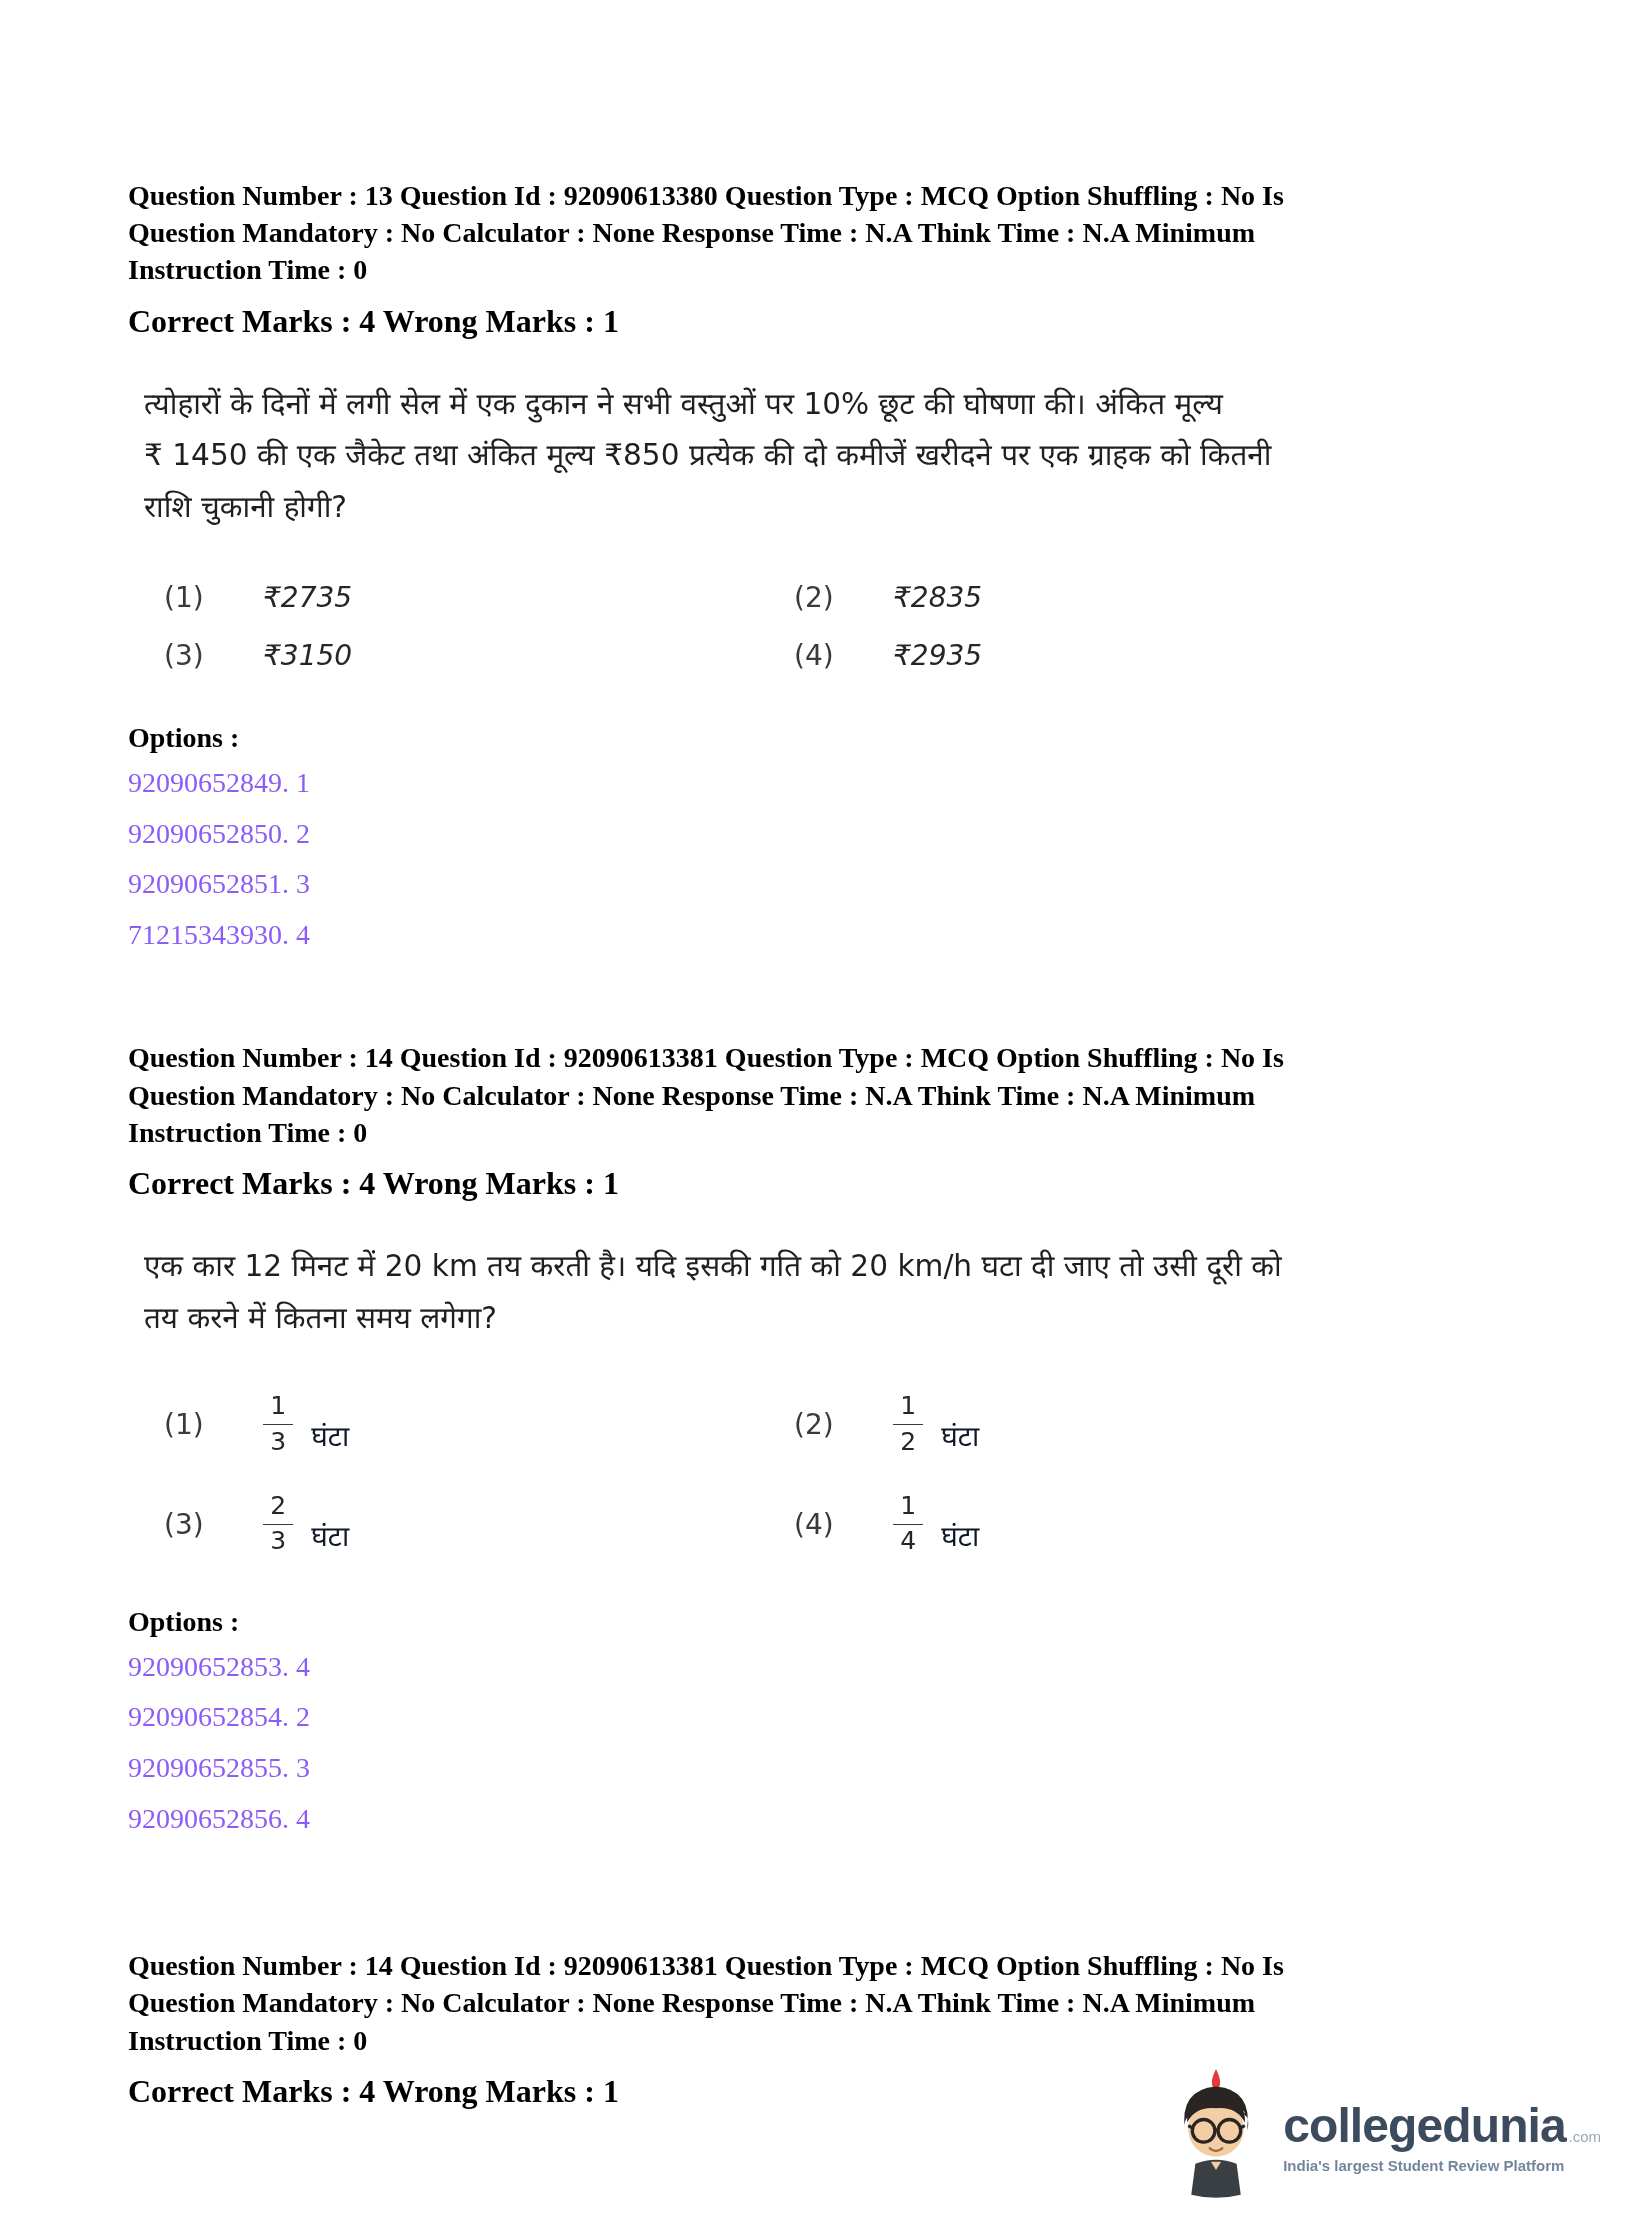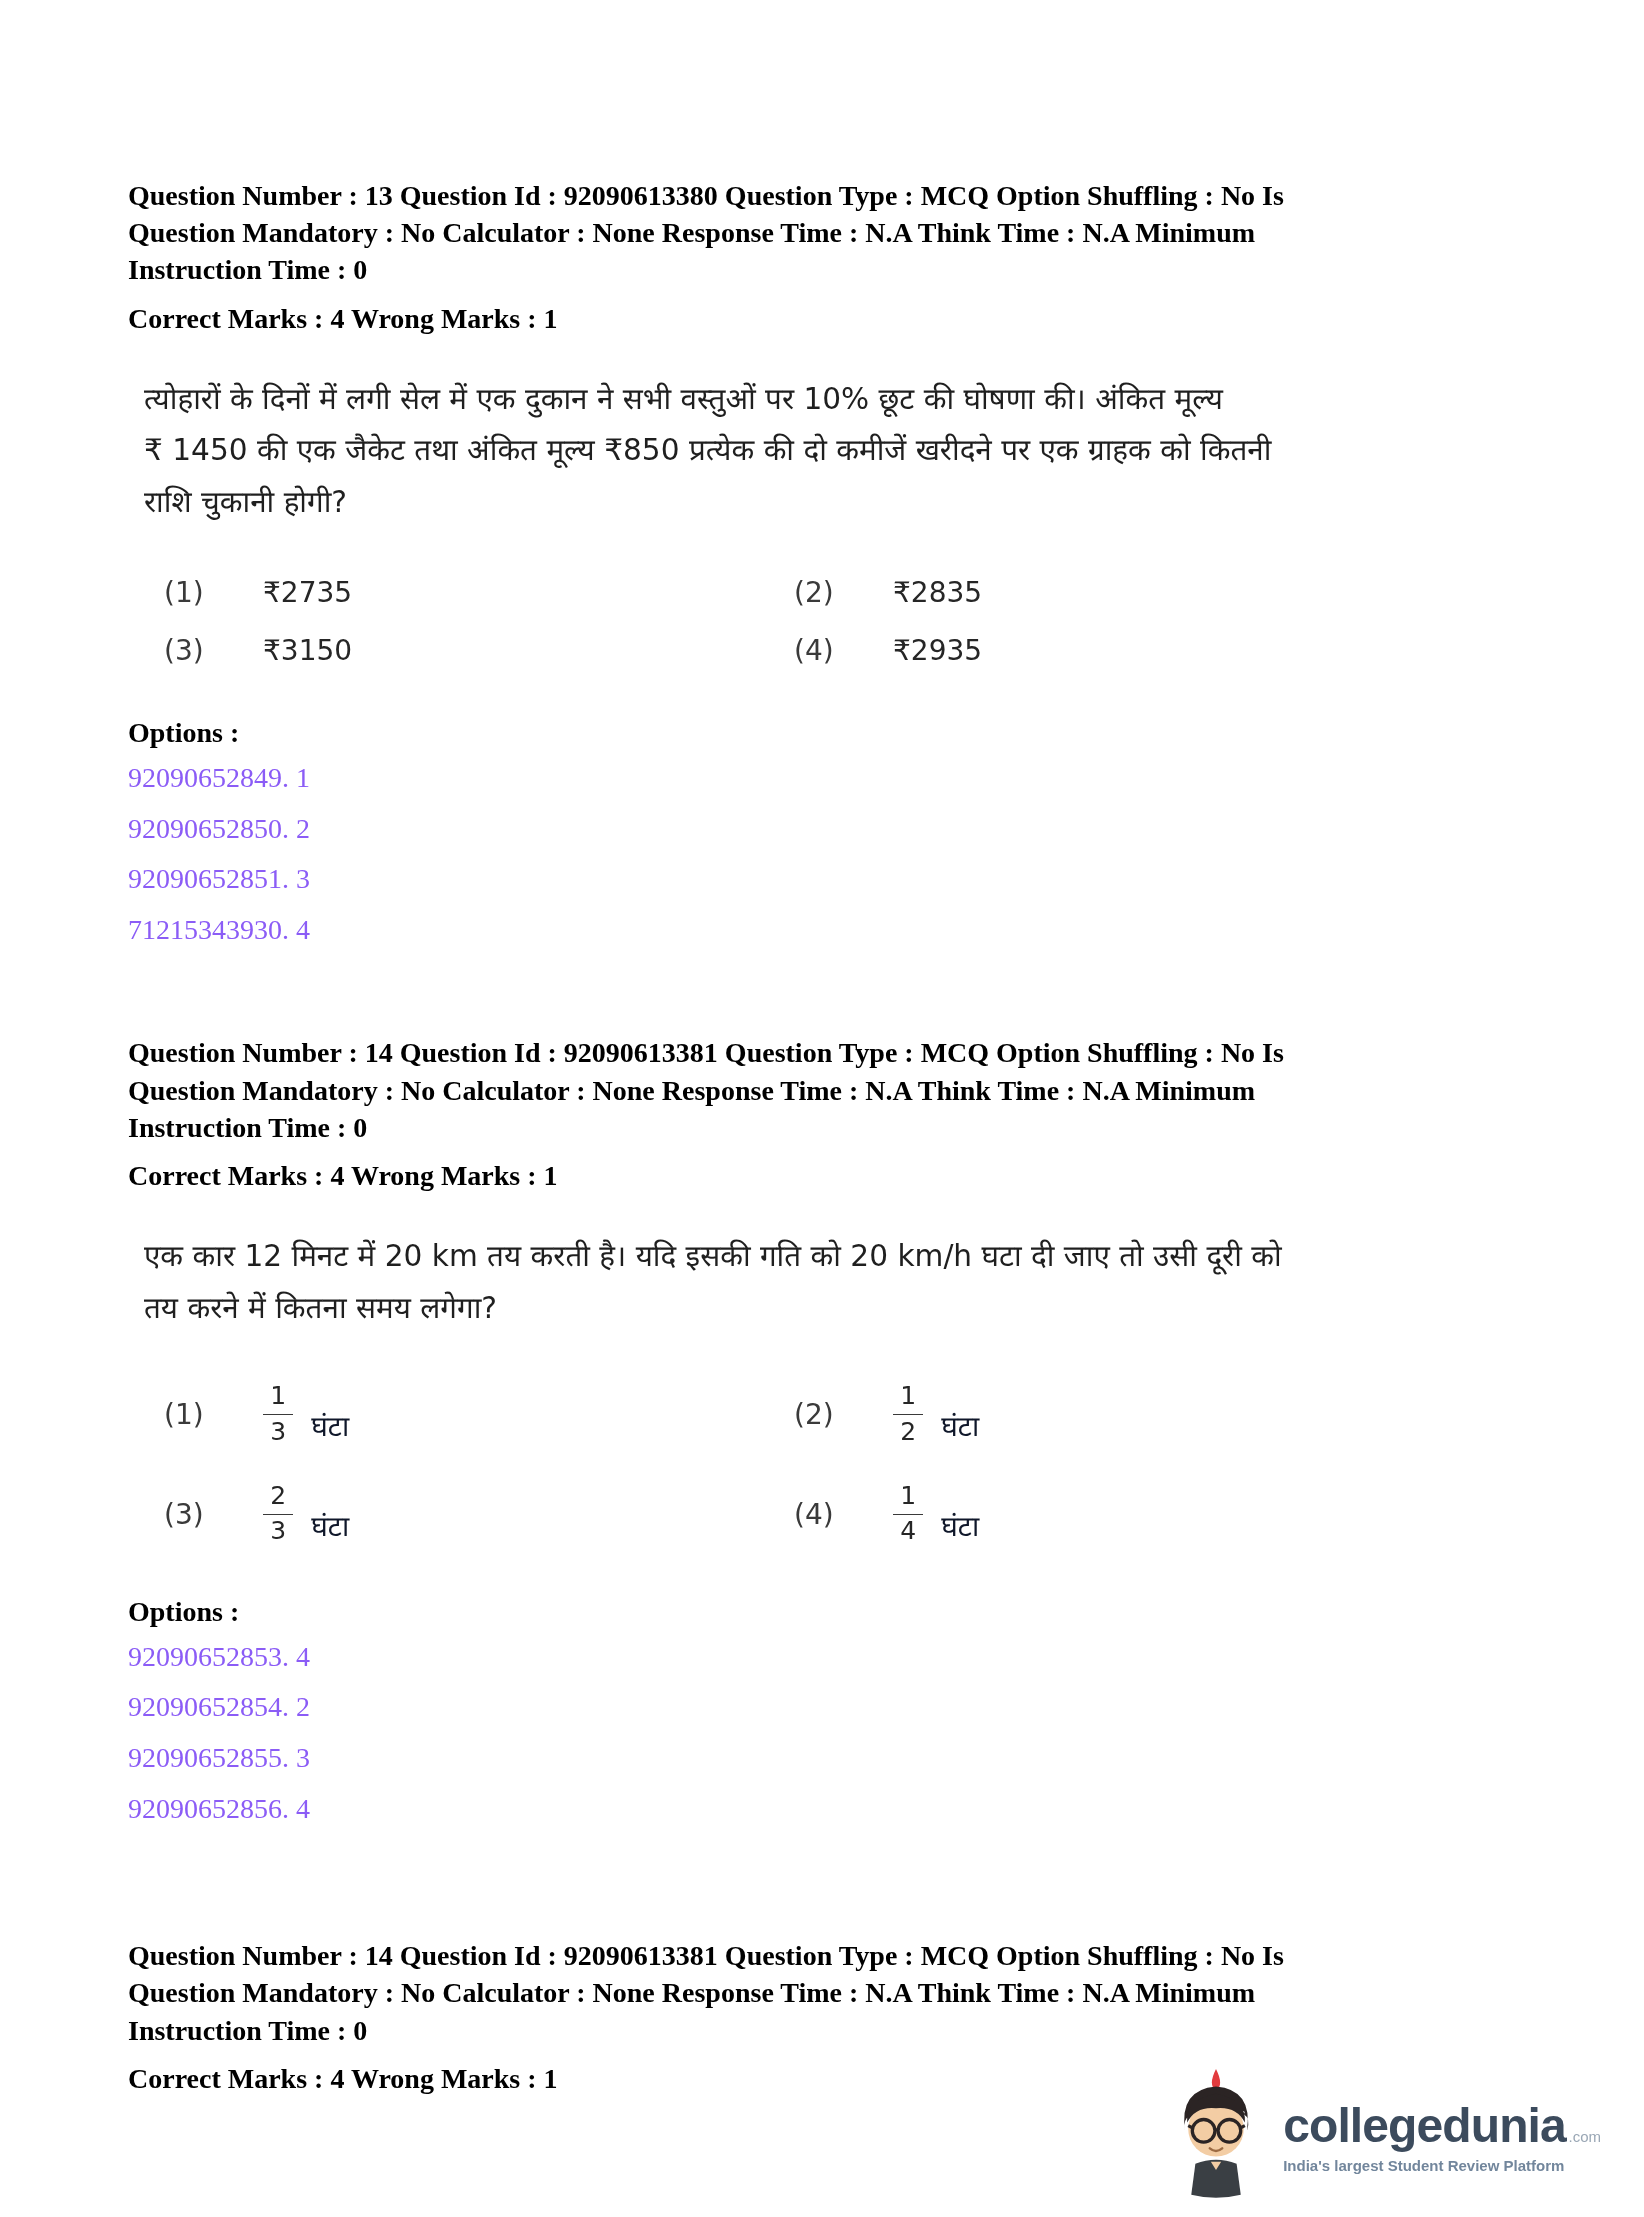--- a/index.html
+++ b/index.html
@@ -19,21 +19,21 @@
   .qblock { margin-bottom: 82px; }
   .meta-line {
     font-weight: bold;
     font-size: 28px;
     line-height: 1.33;
     color: #000;
     max-width: 1352px;
   }
   .marks-line {
     font-weight: bold;
-    font-size: 28px;
+    font-size: 32px;
     margin-top: 14.3px;
     color: #000;
   }
 
   .qbody {
     font-family: "DejaVu Sans", sans-serif;
     color: #1f1f1f;
     font-size: 29.6px;
     line-height: 1.74;
     margin: 39px 0 0 16px;
@@ -44,21 +44,21 @@
     margin: 48px 0 0 36px;
     display: grid;
     grid-template-columns: 630px auto;
     row-gap: 25px;
     font-family: "DejaVu Sans", sans-serif;
     color: #2e2e2e;
     font-size: 28px;
   }
   .choice { display: flex; align-items: center; }
   .choice .num { width: 99px; color: #3a3a3a; }
-  .choice .val { color: #262626; }
+  .choice .val { color: #262626; font-style: italic; }
 
   .choices.fractions { row-gap: 36px; }
   .frac {
     display: inline-block;
     text-align: center;
     font-size: 25px;
     line-height: 1.15;
     color: #262626;
     margin-right: 18px;
   }

